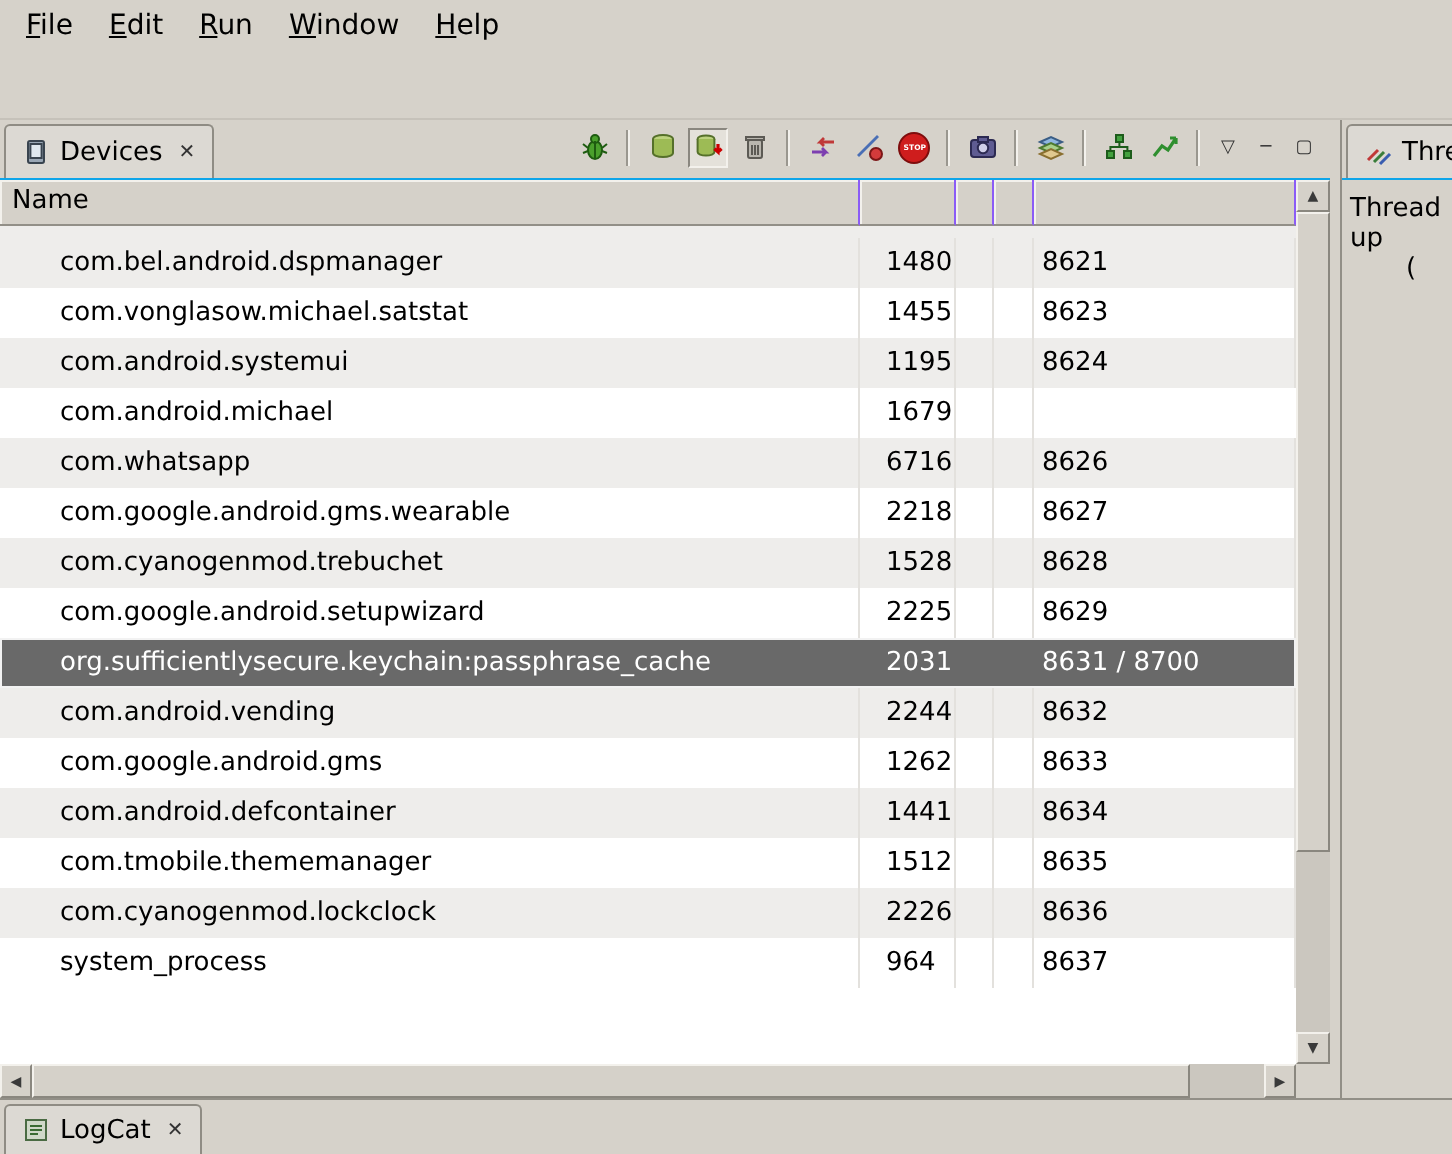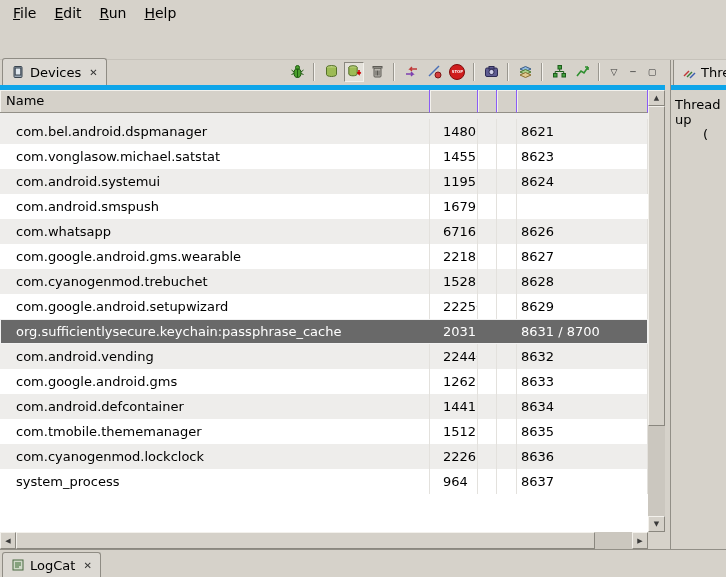--- a/index.html
+++ b/index.html
@@ -18,21 +18,21 @@
                    border-bottom:1px solid #c6c2ba; }
 
   
   .main { position:absolute; top:60px; left:0; width:726px; height:489px; }
   .left-panel  { position:absolute; left:0;   top:0; width:665px; height:489px; }
   .sash        { position:absolute; left:665px; top:0; width:5px; height:489px; background:#d6d2ca; }
   .right-panel { position:absolute; left:670px; top:0; width:56px; height:489px;
                  border-left:1px solid #928f87; overflow:hidden; }
 
   
-  .tabbar { height:30px; border-bottom:5px solid #0ea5e9; display:flex; align-items:flex-end;
+  .tabbar { height:30px; border-bottom:1px solid #0ea5e9; display:flex; align-items:flex-end;
             background:#d6d2ca; position:relative; }
   .tab { display:inline-flex; align-items:center; gap:5px; height:27px; padding:0 7px;
          margin-left:2px; background:#dcd9d3; border:1px solid #8f8c84; border-bottom:none;
          border-radius:3px 3px 0 0; white-space:nowrap; cursor:default; }
   .tab-label { font-size:13px; }
   .tab-close { font-size:10px; color:#333; padding:0 1px; margin-left:2px; cursor:pointer; }
   .tab-icon { display:inline-flex; width:15px; height:15px; align-items:center; justify-content:center; }
 
   
   .view-toolbar { margin-left:auto; display:flex; align-items:center; gap:3px;
@@ -61,21 +61,21 @@
 
   .tbody { position:absolute; top:23px; left:0; width:648px; height:419px; overflow:hidden;
            background:#fff; }
   .row-sliver { height:6px; background:#eeedeb; }
   .trow { display:flex; height:25px; align-items:stretch; background:#fff; }
   .trow.stripe { background:#eeedeb; }
   .trow.selected { background:#696969; color:#fff; box-shadow:inset 0 0 0 1px #f2f2f2; }
   .cell { display:flex; align-items:center; white-space:nowrap; overflow:hidden;
           border-right:1px solid #e3e1dd; }
   .trow.selected .cell { border-right-color:transparent; }
-  .cell.name { padding-left:16px; }
+  .cell.name { padding-left:30px; }
   .cell.pid  { padding-left:13px; }
   .cell.port { padding-left:4px; }
 
   
   .vscroll { position:absolute; top:0; right:0; width:17px; height:442px; background:#cbc7bf;
              display:flex; flex-direction:column; }
   .hscroll { position:absolute; bottom:0; left:0; width:648px; height:17px; background:#cbc7bf;
              display:flex; }
   .sb-btn { width:17px; height:16px; flex:none; background:#d5d1c9; font-size:7px; color:#3a3a3a;
             display:flex; align-items:center; justify-content:center;
@@ -99,20 +99,21 @@
 </style>
 </head>
 <body>
 
 <div class="window">
 
   <div class="menubar">
       <div class="menu-item"><u>F</u>ile</div>
       <div class="menu-item"><u>E</u>dit</div>
       <div class="menu-item"><u>R</u>un</div>
+      <div class="menu-item"><u>W</u>indow</div>
       <div class="menu-item"><u>H</u>elp</div>
     </div>
 
   <div class="toolbar-strip"></div>
 
   <div class="main">
 
     <div class="left-panel">
       <div class="tabbar">
         <div class="tab">
@@ -240,21 +241,21 @@
               <div class="cell port w-port">8623</div>
             </div>
             <div class="trow stripe">
               <div class="cell name w-name">com.android.systemui</div>
               <div class="cell pid w-pid">1195</div>
               <div class="cell w-c3"></div>
               <div class="cell w-c4"></div>
               <div class="cell port w-port">8624</div>
             </div>
             <div class="trow">
-              <div class="cell name w-name">com.android.smspush</div>
+              <div class="cell name w-name">com.android.michael</div>
               <div class="cell pid w-pid">1679</div>
               <div class="cell w-c3"></div>
               <div class="cell w-c4"></div>
             </div>
             <div class="trow stripe">
               <div class="cell name w-name">com.whatsapp</div>
               <div class="cell pid w-pid">6716</div>
               <div class="cell w-c3"></div>
               <div class="cell w-c4"></div>
               <div class="cell port w-port">8626</div>

